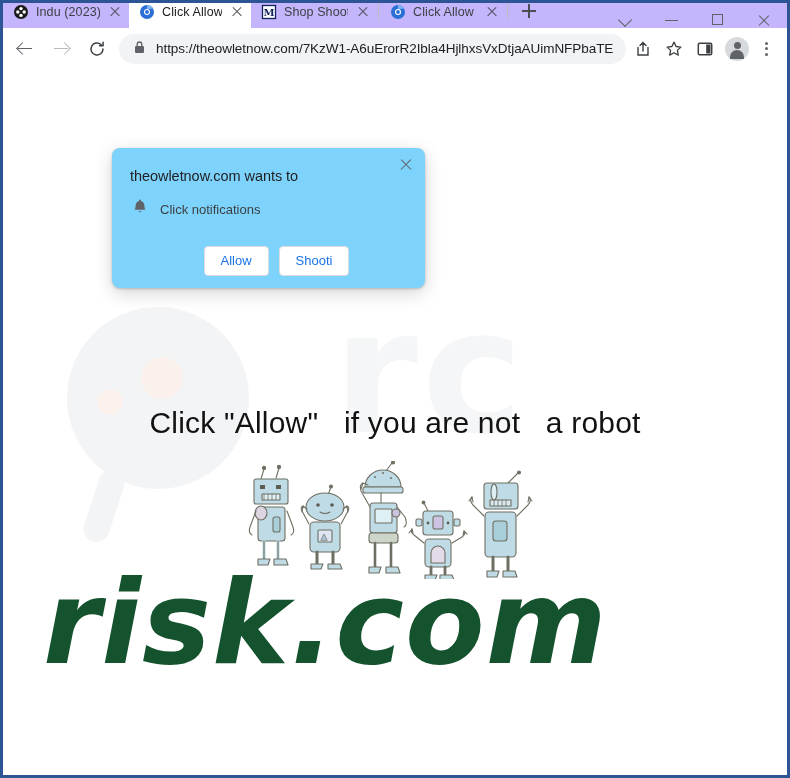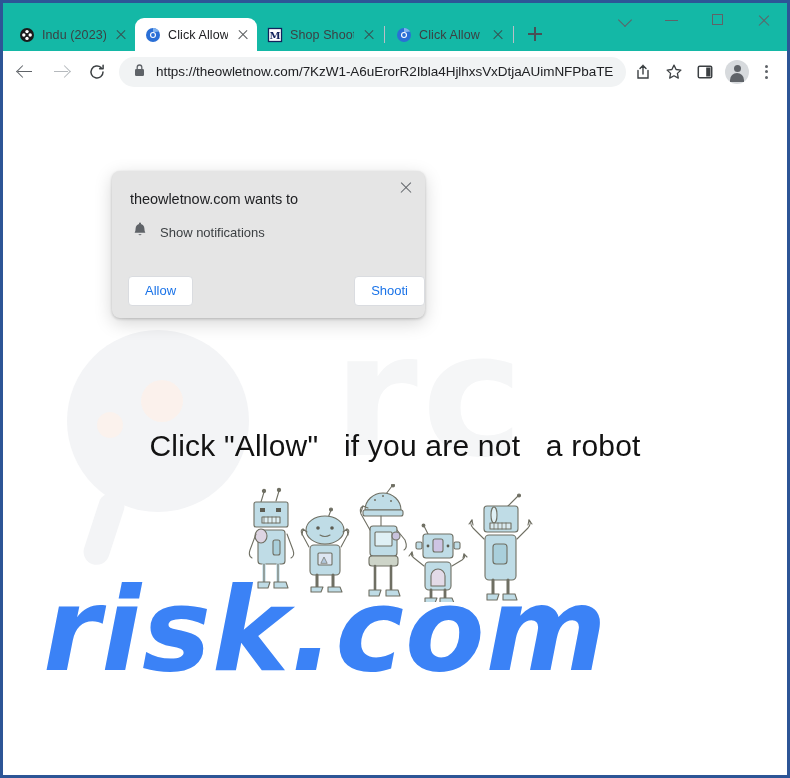--- a/index.html
+++ b/index.html
@@ -22,25 +22,24 @@
     height: 778px;
     box-sizing: border-box;
     border: 3px solid #2d5596;
     background: #ffffff;
     overflow: hidden;
   }
 
   
   .tabstrip {
     position: relative;
-    height: 48px;
-    background: #14b8a6;
+    height: 25px;
+    background: #c4b5fd;
     display: flex;
     align-items: flex-end;
-    padding-left: 6px;
     box-sizing: border-box;
   }
   .tab {
     position: relative;
     height: 33px;
     display: flex;
     align-items: center;
     gap: 7px;
     padding: 0 6px 0 10px;
     box-sizing: border-box;
@@ -298,25 +297,25 @@
   .wm-rc {
     left: 330px; top: 218px;
     font-size: 172px;
     font-weight: 700;
     color: #f5f6f7;
     letter-spacing: 4px;
     line-height: 1;
     font-family: "DejaVu Sans", sans-serif;
   }
   .wm-risk {
-    left: 40px; top: 480px;
+    left: 40px; top: 496px;
     font-size: 116px;
     font-weight: 700;
     font-style: italic;
-    color: #3b82f6;
+    color: #14532d;
     letter-spacing: 1px;
     line-height: 1;
     font-family: "DejaVu Sans", sans-serif;
   }
 
   .headline {
     position: absolute;
     left: 0; top: 337px;
     width: 100%;
     text-align: center;
@@ -331,21 +330,21 @@
     position: absolute;
     left: 243px; top: 392px;
     width: 305px; height: 118px;
   }
 
   
   .perm {
     position: absolute;
     left: 109px; top: 79px;
     width: 313px;
-    background: #e5e5e5;
+    background: #7dd3fc;
     border-radius: 8px;
     box-shadow: 0 1px 3px rgba(0,0,0,.20), 0 5px 18px rgba(0,0,0,.17);
     padding: 14px 0 12px 16px;
     box-sizing: border-box;
     z-index: 20;
   }
   .perm-close {
     position: absolute;
     right: 8px; top: 6px;
     width: 22px; height: 22px;
@@ -370,23 +369,23 @@
     align-items: center;
     gap: 12px;
     margin: 15px 0 0 4px;
   }
   .perm-row-label {
     font-size: 13px;
     color: #3c4043;
   }
   .perm-actions {
     display: flex;
-    justify-content: space-between;
+    justify-content: center;
     gap: 10px;
-    margin-top: 33px;
+    margin-top: 26px;
   }
   .perm-btn {
     min-width: 60px;
     height: 30px;
     padding: 0 16px;
     border: 1px solid #dadce0;
     border-radius: 4px;
     background: #ffffff;
     color: #1a73e8;
     font-size: 13px;
@@ -640,21 +639,21 @@
       <div class="perm-close"></div>
       <div class="perm-title">theowletnow.com wants to</div>
       <div class="perm-row">
         <span>
           <svg width="16" height="17" viewBox="0 0 16 17">
             <path d="M8 2a4.4 4.4 0 0 0-4.4 4.4c0 3.4-1.2 4.4-1.2 4.4h11.2s-1.2-1-1.2-4.4A4.4 4.4 0 0 0 8 2z" fill="#5f6368"></path>
             <path d="M8 .6a1 1 0 0 1 1 1v.7H7v-.7a1 1 0 0 1 1-1z" fill="#5f6368"></path>
             <path d="M6.4 12.2a1.7 1.7 0 0 0 3.2 0z" fill="#5f6368"></path>
           </svg>
         </span>
-        <span class="perm-row-label">Show notifications</span>
+        <span class="perm-row-label">Click notifications</span>
       </div>
       <div class="perm-actions">
         <div class="perm-btn">Allow</div>
         <div class="perm-btn">Shooti</div>
       </div>
     </div>
 
   </div>
 </div>
 

